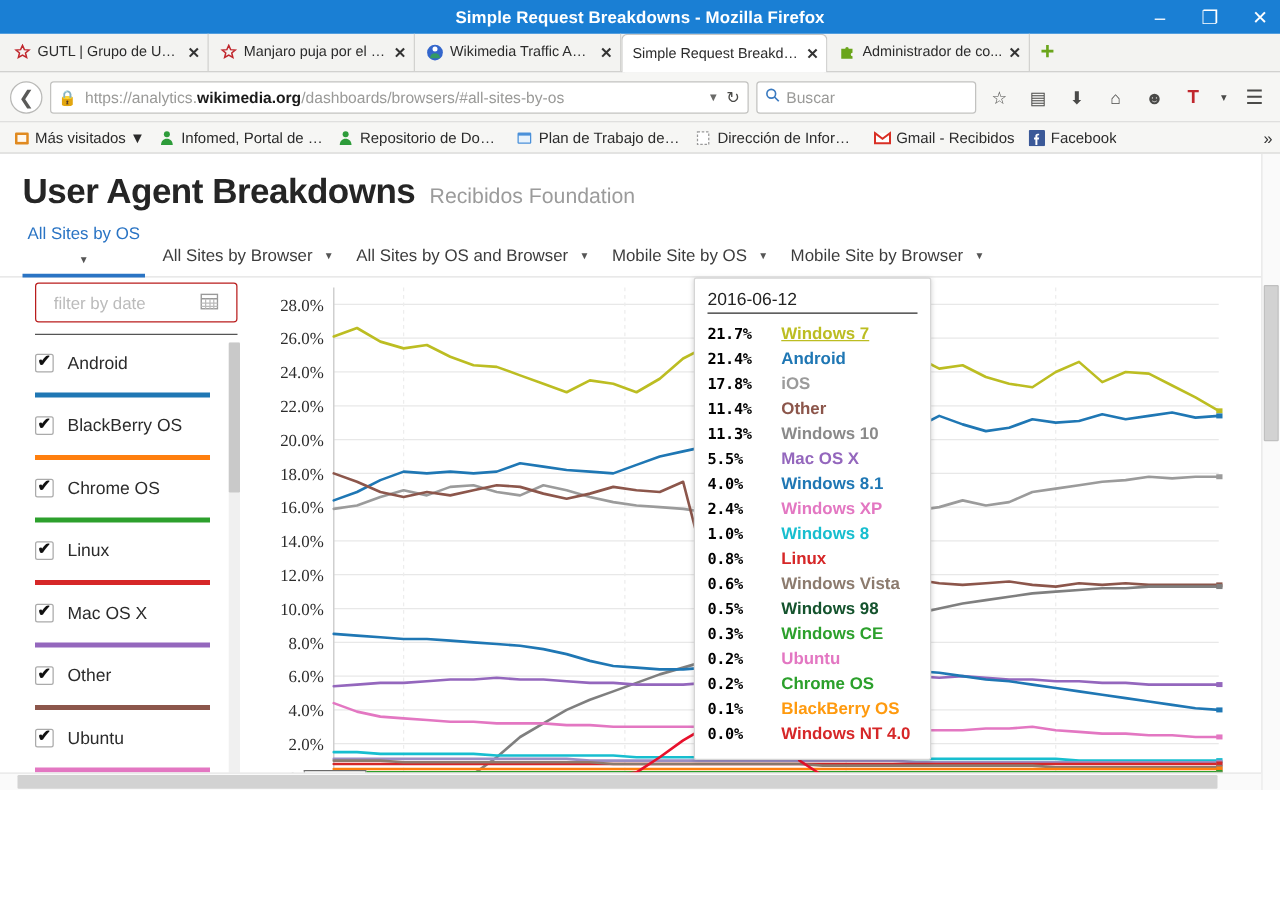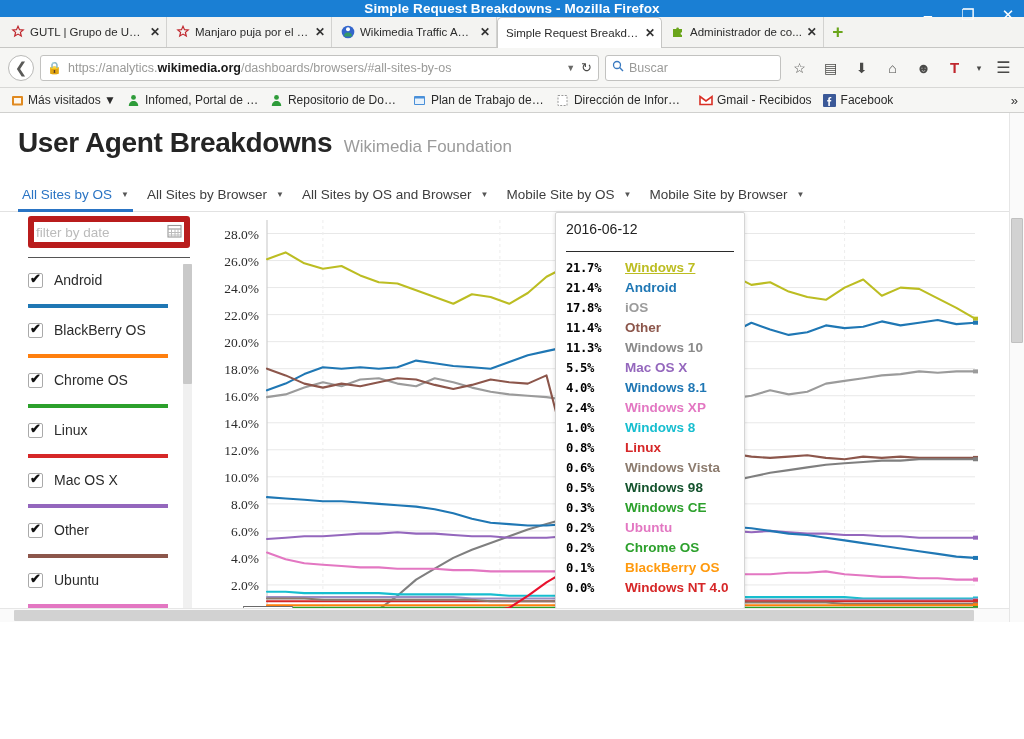--- a/index.html
+++ b/index.html
@@ -5,21 +5,21 @@
   * { box-sizing: border-box; margin: 0; padding: 0; }
   html, body {
     width: 1024px; height: 739px;
     overflow: hidden;
     font-family: "Liberation Sans", sans-serif;
     background: #ffffff;
   }
 
   
   .titlebar {
-    height: 17px; background: #1a7fd4;
+    height: 27px; background: #1a7fd4;
     display: flex; align-items: center; justify-content: center;
     position: relative;
   }
   .titlebar-text {
     color: #ffffff; font-size: 13.5px; font-weight: bold;
     letter-spacing: .1px;
   }
   .win-btns {
     position: absolute; right: 6px; top: 0; height: 29px;
     display: flex; align-items: center; gap: 20px;
@@ -141,39 +141,39 @@
     margin-top: 20px; padding-left: 18px;
     display: flex; align-items: flex-end; gap: 0;
     border-bottom: 1px solid #e2e2e2;
     height: 33px;
   }
   .dash-tab {
     display: flex; align-items: center; gap: 9px;
     font-size: 13.5px; color: #3d3d3d; padding: 0 14px 9px 4px;
     cursor: pointer; position: relative;
   }
-  .dash-tab.active { color: #2a74c4; }
+  .dash-tab.active { color: #2a74c4; flex-direction: column; }
   .dash-tab.active::after {
     content: ""; position: absolute; left: 0; right: 10px; bottom: -1px;
     height: 3px; background: #2a74c4;
   }
   .caret-dn { font-size: 8px; color: #555; }
 
   
   .dash-body { display: flex; height: 443px; position: relative; }
 
   .sidebar {
     width: 200px; flex: 0 0 200px; position: relative;
     padding: 0 10px 0 28px; overflow: hidden;
   }
   .date-filter {
     margin-top: 4px; height: 32px;
-    border: 6px solid #b91c1c; border-radius: 3px;
+    border: 1px solid #b91c1c; border-radius: 3px;
     display: flex; align-items: center; justify-content: space-between;
-    padding: 0 2px; font-size: 13.5px; color: #bbbbbb;
+    padding: 0 14px; font-size: 13.5px; color: #bbbbbb;
     background: #fff;
   }
   .cal-icon { font-size: 13px; color: #999; }
   .sep-line { height: 1px; background: #555; margin: 9px 0 0 0; }
 
   .legend-list { margin-top: 0; position: relative; }
   .legend-item { padding-top: 14px; }
   .legend-row {
     display: flex; align-items: center; gap: 11px;
     font-size: 14px; color: #2b2b2b;
@@ -203,21 +203,21 @@
   .tooltip {
     position: absolute; left: 355px; top: 0px;
     width: 190px;
     background: #ffffff; border: 1px solid #d5d5d5;
     border-radius: 2px; box-shadow: 0 1px 4px rgba(0,0,0,.14);
     padding: 8px 10px 10px 10px;
     font-family: "DejaVu Sans Mono", monospace;
   }
   .tt-date {
     font-family: "Liberation Sans", sans-serif;
-    font-size: 14px; color: #222; padding-bottom: 14px;
+    font-size: 14px; color: #222; padding-bottom: 3px;
     border-bottom: 1px solid #2b2b2b; margin-bottom: 6px;
   }
   .tt-row {
     display: flex; align-items: baseline; gap: 7px;
     font-size: 12.2px; line-height: 20px; white-space: nowrap;
   }
   .tt-val {
     width: 52px; color: #000; font-weight: bold;
     letter-spacing: -.3px;
   }
@@ -396,21 +396,21 @@
     </span>
     <span class="bm-label">Facebook</span>
   </div>
   <div class="bm-chevrons">»</div>
 </div>
 
 <div class="page">
 
   <div class="page-header">
     <h1 class="page-title">User Agent Breakdowns</h1>
-    <span class="page-sub">Wikimedia Foundation</span>
+    <span class="page-sub">Recibidos Foundation</span>
   </div>
 
   <div class="tabs-row">
     <div class="dash-tab active">
       <span>All Sites by OS</span>
       <span class="caret-dn">▼</span>
     </div>
     <div class="dash-tab">
       <span>All Sites by Browser</span>
       <span class="caret-dn">▼</span>

